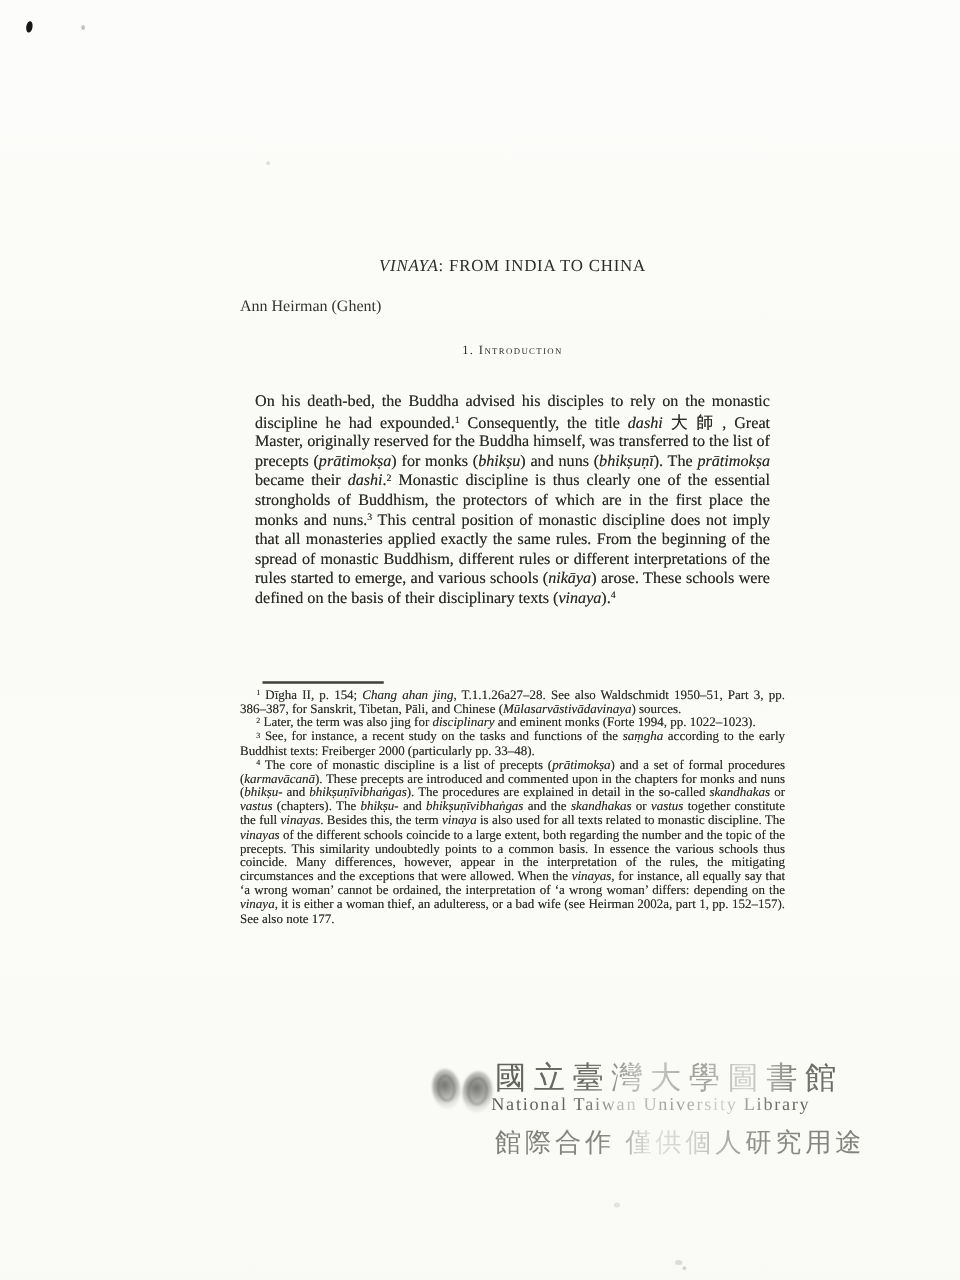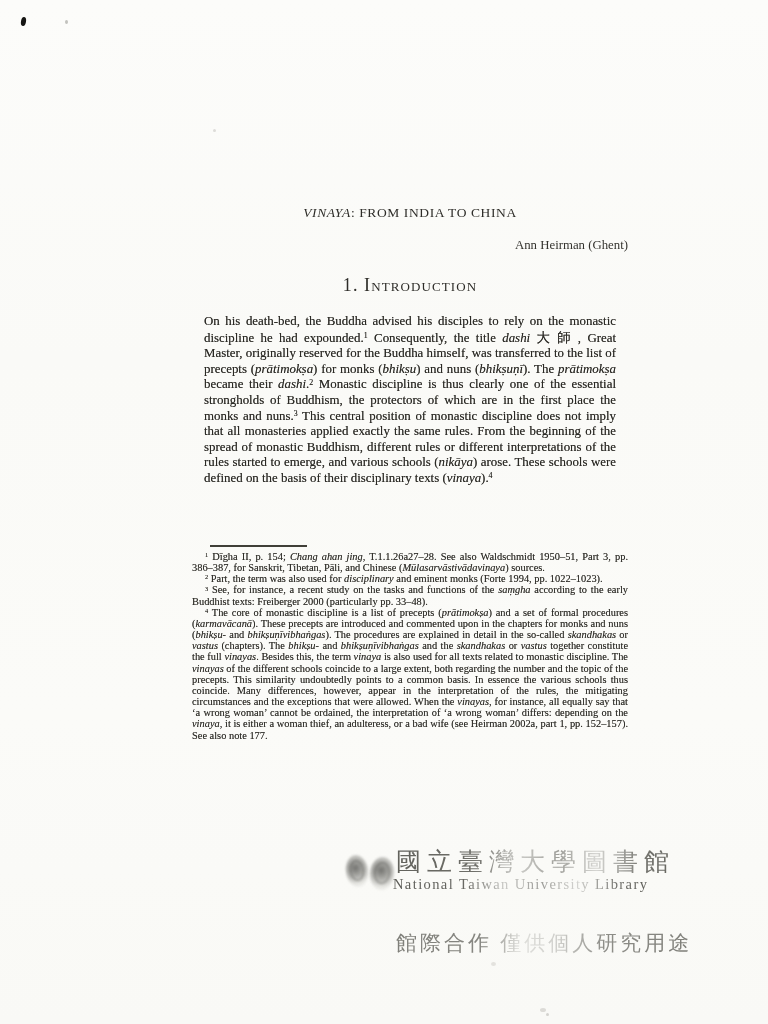--- a/index.html
+++ b/index.html
@@ -16,25 +16,25 @@
   }
   
   .article-title {
     position:absolute; left:192px; top:205px; width:436px;
     text-align:center; font-size:13.5px; letter-spacing:0.6px;
     color:#2e2d29; white-space:nowrap;
   }
   .article-title .it { font-style:italic; }
   .article-author {
     position:absolute; left:192px; top:238px; width:436px;
-    text-align:right; font-size:12.8px; color:#34332e;
+    text-align:left; font-size:12.8px; color:#34332e;
   }
   .section-heading {
     position:absolute; left:192px; top:275px; width:436px;
-    text-align:center; font-size:18px; font-variant:small-caps;
+    text-align:center; font-size:10px; font-variant:small-caps;
     letter-spacing:1.1px; color:#2e2d29;
   }
   
   .body-text {
     position:absolute; left:192px; top:302px; width:436px;
     font-size:12.9px; line-height:15.6px; text-align:justify;
     color:#2b2a25; text-shadow:0 0 0.35px rgba(43,42,38,0.65);
   }
   .body-text p { margin:12px; }
   .body-text p.indented { text-indent:15px; text-align-last:justify; }
@@ -57,21 +57,20 @@
   .stamp-line {
     position:absolute; color:#62625d; filter:blur(0.55px); white-space:nowrap;
     -webkit-mask-image:linear-gradient(90deg, rgba(0,0,0,.92) 0%, rgba(0,0,0,.85) 28%, rgba(0,0,0,.28) 44%, rgba(0,0,0,.55) 58%, rgba(0,0,0,.22) 72%, rgba(0,0,0,.8) 88%, rgba(0,0,0,.9) 100%);
     mask-image:linear-gradient(90deg, rgba(0,0,0,.92) 0%, rgba(0,0,0,.85) 28%, rgba(0,0,0,.28) 44%, rgba(0,0,0,.55) 58%, rgba(0,0,0,.22) 72%, rgba(0,0,0,.8) 88%, rgba(0,0,0,.9) 100%);
   }
   .stamp-cjk1 { left:396px; top:845px; font-size:25px; letter-spacing:6px; color:#55554f; }
   .stamp-en   { left:393px; top:876px; font-size:14.5px; font-weight:normal; letter-spacing:1.4px; color:#4e4e49; }
   .stamp-cjk2 { left:396px; top:900px; font-size:21px; letter-spacing:3px; color:#6a6a64;
     -webkit-mask-image:linear-gradient(90deg, rgba(0,0,0,.85) 0%, rgba(0,0,0,.8) 30%, rgba(0,0,0,.18) 42%, rgba(0,0,0,.3) 55%, rgba(0,0,0,.75) 70%, rgba(0,0,0,.85) 100%);
     mask-image:linear-gradient(90deg, rgba(0,0,0,.85) 0%, rgba(0,0,0,.8) 30%, rgba(0,0,0,.18) 42%, rgba(0,0,0,.3) 55%, rgba(0,0,0,.75) 70%, rgba(0,0,0,.85) 100%);
-    margin-top:29px;
   }
   .seal-blob {
     position:absolute; border-radius:50%; filter:blur(1px);
     background:radial-gradient(circle at 45% 40%, rgba(70,70,66,0.75) 0%, rgba(90,90,85,0.45) 40%, rgba(120,120,112,0.15) 70%, transparent 100%);
   }
   .seal-blob.b1 { left:346px; top:855px; width:22px; height:32px; transform:rotate(-8deg); }
   .seal-blob.b2 { left:370px; top:857px; width:24px; height:33px; transform:rotate(5deg); }
   .seal-blob::after {
     content:""; position:absolute; left:4px; top:5px; right:4px; bottom:6px;
     border:1.5px solid rgba(60,60,56,0.5); border-radius:50%;
@@ -103,21 +102,21 @@
 
   <div class="section-heading">1. Introduction</div>
 
   <div class="body-text">
     <p><span>On his death-bed, the Buddha advised his disciples to rely on the monastic discipline he had expounded.</span><sup>1</sup><span> Consequently, the title </span><span class="it">dashi</span><span> </span><span class="cjk">大師</span><span>, Great Master, originally reserved for the Buddha himself, was transferred to the list of precepts (</span><span class="it">prātimokṣa</span><span>) for monks (</span><span class="it">bhikṣu</span><span>) and nuns (</span><span class="it">bhikṣuṇī</span><span>). The </span><span class="it">prātimokṣa</span><span> became their </span><span class="it">dashi</span><span>.</span><sup>2</sup><span> Monastic discipline is thus clearly one of the essential strongholds of Buddhism, the protectors of which are in the first place the monks and nuns.</span><sup>3</sup><span> This central position of monastic discipline does not imply that all monasteries applied exactly the same rules. From the beginning of the spread of monastic Buddhism, different rules or different interpretations of the rules started to emerge, and various schools (</span><span class="it">nikāya</span><span>) arose. These schools were defined on the basis of their disciplinary texts (</span><span class="it">vinaya</span><span>).</span><sup>4</sup></p>
   </div>
 
   <div class="footnote-rule"></div>
   <div class="footnotes">
     <p><sup>1</sup><span> Dīgha II, p. 154; </span><span class="it">Chang ahan jing</span><span>, T.1.1.26a27–28. See also Waldschmidt 1950–51, Part 3, pp. 386–387, for Sanskrit, Tibetan, Pāli, and Chinese (</span><span class="it">Mūlasarvāstivādavinaya</span><span>) sources.</span></p>
-    <p><sup>2</sup><span> Part, the term was also used for </span><span class="it">disciplinary</span><span> and eminent monks (Forte 1994, pp. 1022–1023).</span></p>
+    <p><sup>2</sup><span> Later, the term was also jing for </span><span class="it">disciplinary</span><span> and eminent monks (Forte 1994, pp. 1022–1023).</span></p>
     <p><sup>3</sup><span> See, for instance, a recent study on the tasks and functions of the </span><span class="it">saṃgha</span><span> according to the early Buddhist texts: Freiberger 2000 (particularly pp. 33–48).</span></p>
     <p><sup>4</sup><span> The core of monastic discipline is a list of precepts (</span><span class="it">prātimokṣa</span><span>) and a set of formal procedures (</span><span class="it">karmavācanā</span><span>). These precepts are introduced and commented upon in the chapters for monks and nuns (</span><span class="it">bhikṣu-</span><span> and </span><span class="it">bhikṣuṇīvibhaṅgas</span><span>). The procedures are explained in detail in the so-called </span><span class="it">skandhakas</span><span> or </span><span class="it">vastus</span><span> (chapters). The </span><span class="it">bhikṣu-</span><span> and </span><span class="it">bhikṣuṇīvibhaṅgas</span><span> and the </span><span class="it">skandhakas</span><span> or </span><span class="it">vastus</span><span> together constitute the full </span><span class="it">vinayas</span><span>. Besides this, the term </span><span class="it">vinaya</span><span> is also used for all texts related to monastic discipline. The </span><span class="it">vinayas</span><span> of the different schools coincide to a large extent, both regarding the number and the topic of the precepts. This similarity undoubtedly points to a common basis. In essence the various schools thus coincide. Many differences, however, appear in the interpretation of the rules, the mitigating circumstances and the exceptions that were allowed. When the </span><span class="it">vinayas</span><span>, for instance, all equally say that ‘a wrong woman’ cannot be ordained, the interpretation of ‘a wrong woman’ differs: depending on the </span><span class="it">vinaya</span><span>, it is either a woman thief, an adulteress, or a bad wife (see Heirman 2002a, part 1, pp. 152–157). See also note 177.</span></p>
   </div>
 
   <div class="stamp">
     <div class="seal-blob b1"></div>
     <div class="seal-blob b2"></div>
     <div class="stamp-line stamp-cjk1">國立臺灣大學圖書館</div>
     <div class="stamp-line stamp-en">National Taiwan University Library</div>
     <div class="stamp-line stamp-cjk2">館際合作 僅供個人研究用途</div>

